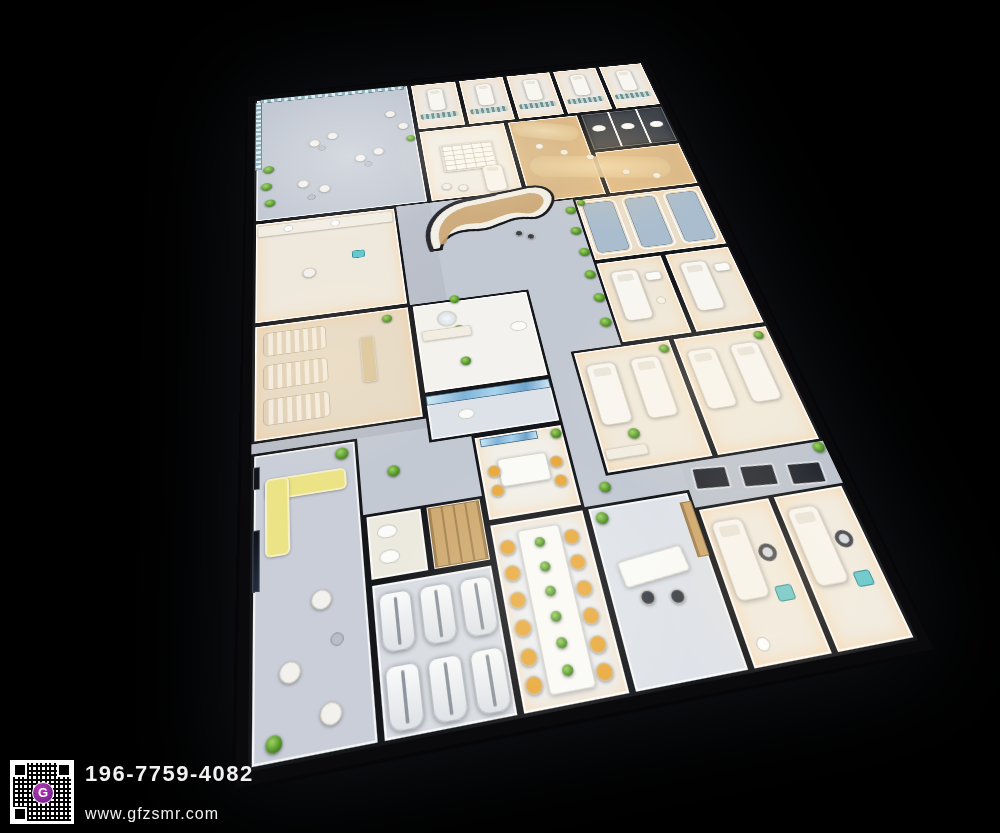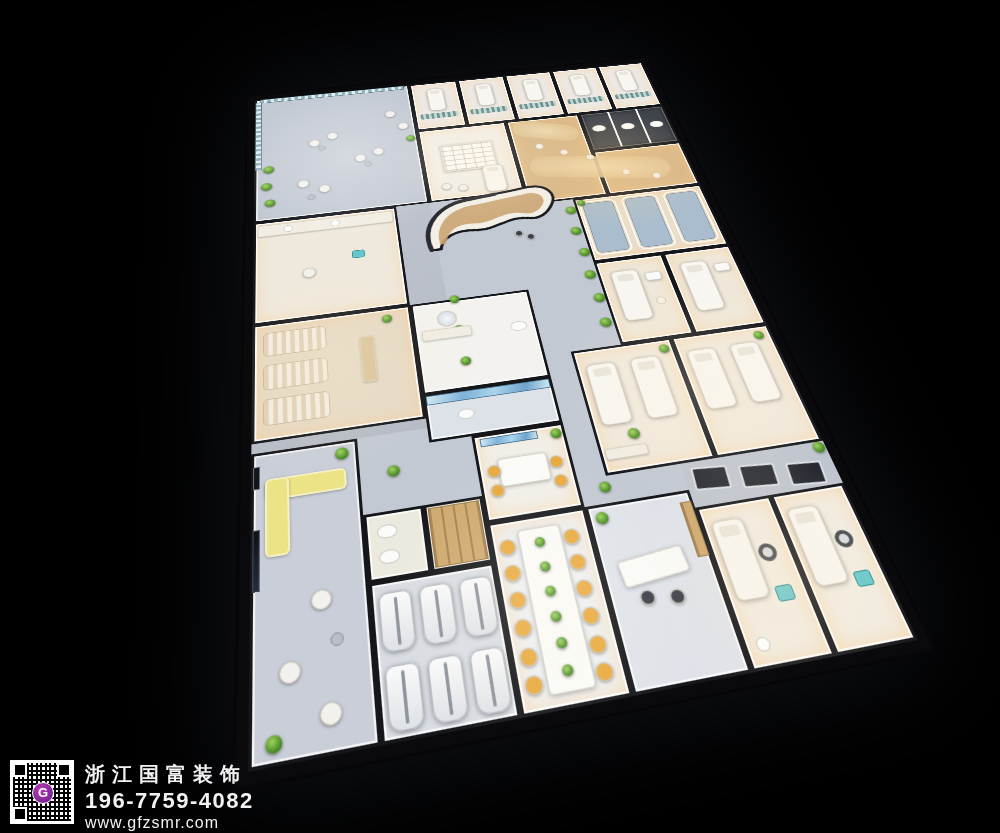--- a/index.html
+++ b/index.html
@@ -287,17 +287,16 @@
 
 <div id="watermark">
   <div id="qr">
     <div id="qr-noise"></div>
     <div class="qr-finder" id="qr-f1"></div>
     <div class="qr-finder" id="qr-f2"></div>
     <div class="qr-finder" id="qr-f3"></div>
     <div id="qr-logo">G</div>
   </div>
   <div id="wm-text">
-    <div id="wm-company">浙江国富装饰</div>
     <div id="wm-phone">196-7759-4082</div>
     <div id="wm-site">www.gfzsmr.com</div>
   </div>
 </div>
 
 </body></html>

